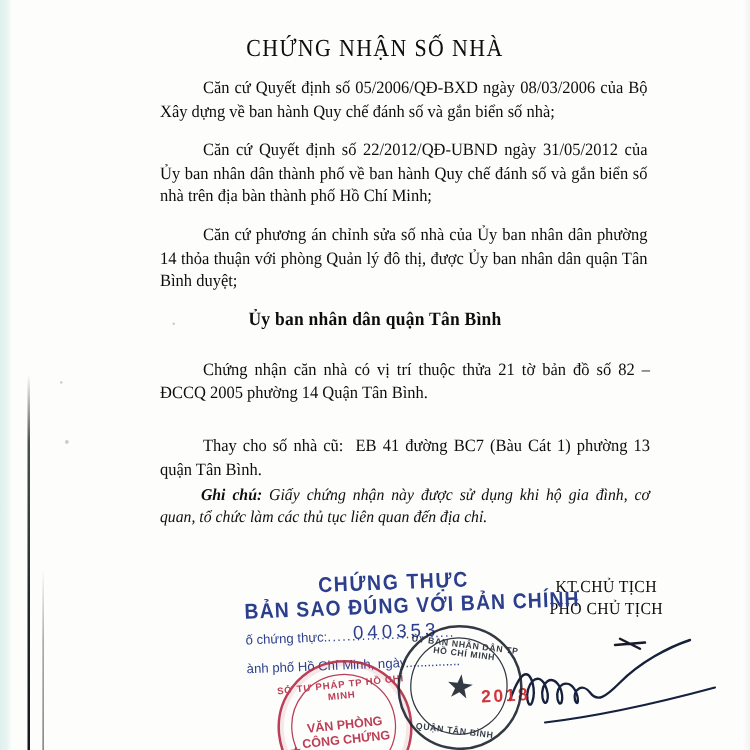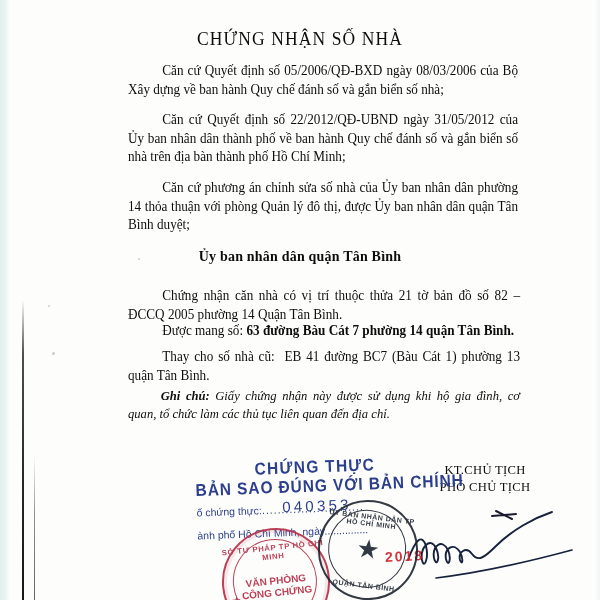--- a/index.html
+++ b/index.html
@@ -290,21 +290,20 @@
     <div class="para" style="left:128px; top:62px; width:390px;">Căn cứ Quyết định số 05/2006/QĐ-BXD ngày 08/03/2006 của Bộ Xây dựng về ban hành Quy chế đánh số và gắn biển số nhà;</div>
 
     <div class="para" style="left:128px; top:112px; width:390px;">Căn cứ Quyết định số 22/2012/QĐ-UBND ngày 31/05/2012 của Ủy ban nhân dân thành phố về  ban hành Quy chế đánh số và gắn biển số nhà trên địa bàn thành phố Hồ Chí Minh;</div>
 
     <div class="para" style="left:128px; top:180px; width:390px;">Căn cứ phương án chỉnh sửa số nhà của Ủy ban nhân dân phường 14 thỏa thuận với phòng Quản lý đô thị, được Ủy ban nhân dân quận Tân Bình duyệt;</div>
 
     <div class="subhead" style="top:249px;">Ủy ban nhân dân quận Tân Bình</div>
 
     <div class="para" style="left:128px; top:287px; width:392px;">Chứng nhận căn nhà có vị trí thuộc thửa 21 tờ bản đồ số 82 – ĐCCQ 2005 phường 14 Quận Tân Bình.</div>
 
-    <div class="para" style="left:128px; top:322px; width:392px;"><span>Được mang số:</span><span> </span><span class="b">63 đường Bàu Cát 7 phường 14 quận Tân Bình.</span></div>
 
     <div class="para" style="left:128px; top:348px; width:392px;"><span>Thay cho số nhà cũ:</span><span>&nbsp; </span><span>EB 41 đường BC7 (Bàu Cát 1) phường 13 quận Tân Bình.</span></div>
 
     <div class="note" style="left:128px; top:388px; width:392px;"><span class="b">Ghi chú:</span><span> </span><span>Giấy chứng nhận này được sử dụng khi hộ gia đình, cơ quan, tổ chức làm các thủ tục liên quan đến địa chỉ.</span></div>
 
 
     <div class="signblock" style="left:410px; top:462px; width:150px;">
       <div>KT.CHỦ TỊCH</div>
       <div>PHÓ CHỦ TỊCH</div>
     </div>

